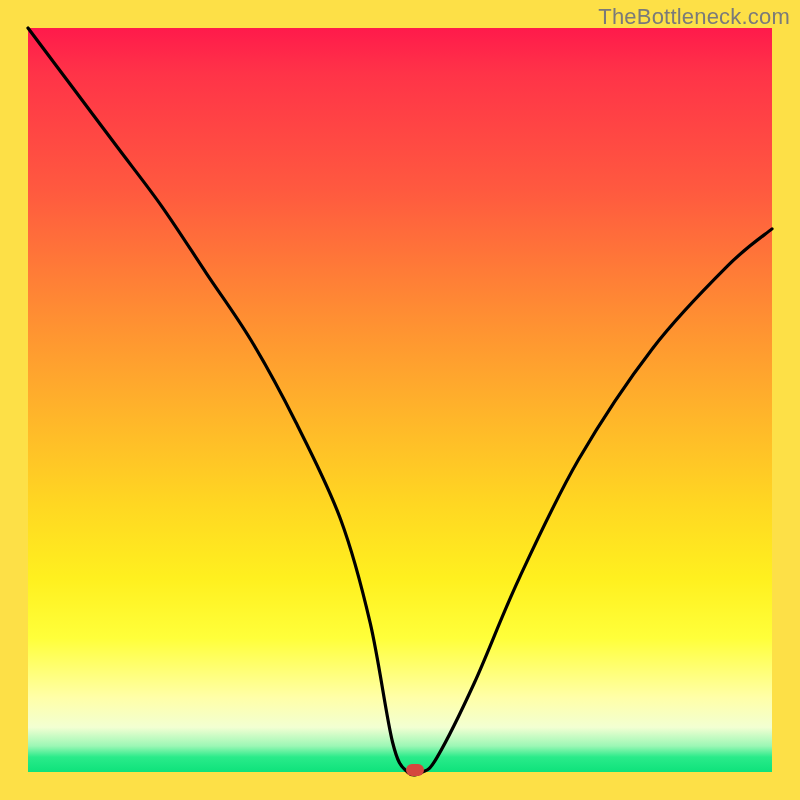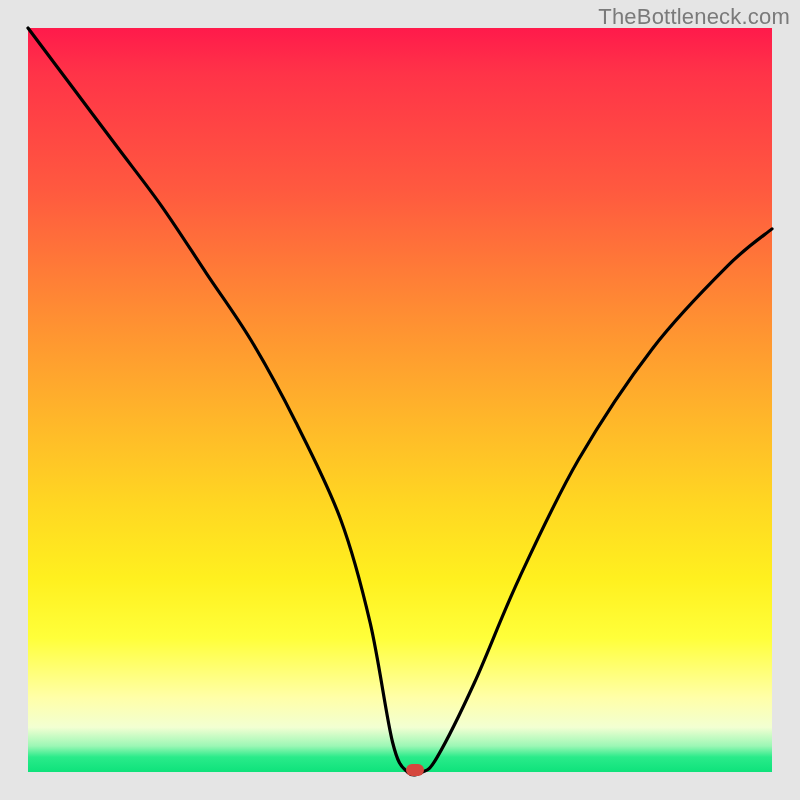--- a/index.html
+++ b/index.html
@@ -10,21 +10,21 @@
     background: #000;
     overflow: hidden;
     font-family: Arial, Helvetica, sans-serif;
   }
   .frame {
     position: absolute;
     left: 0;
     top: 0;
     width: 800px;
     height: 800px;
-    background: #e5e5e5;
+    background: #fde047;
   }
   .plot {
     position: absolute;
     left: 28px;
     top: 28px;
     width: 744px;
     height: 744px;
     
     background: linear-gradient(
       to bottom,

